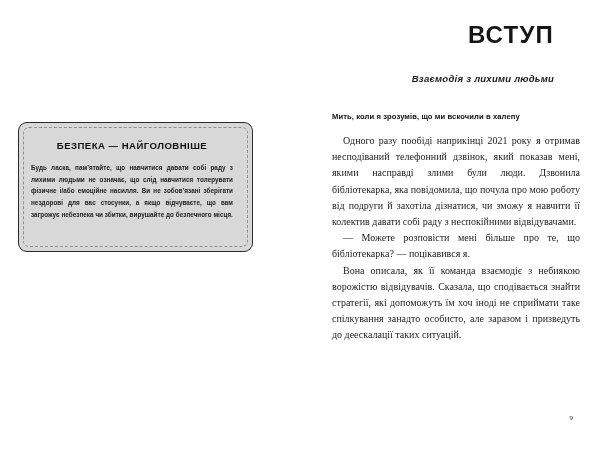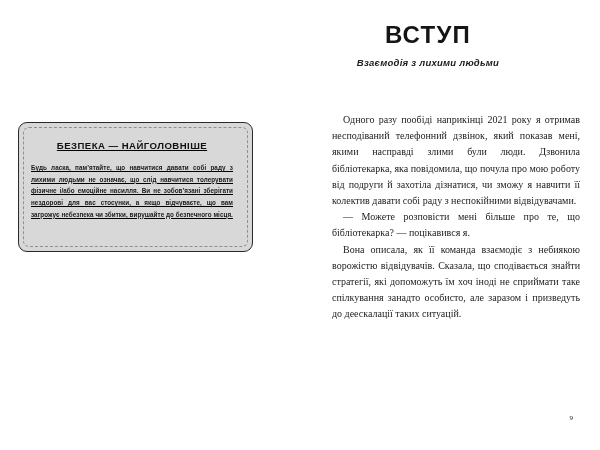--- a/index.html
+++ b/index.html
@@ -18,42 +18,42 @@
   
   .page {
     position: absolute;
     inset: 0;
     background: #ffffff;
   }
 
   
   .chapter-header {
     position: absolute;
-    left: 293px;
+    left: 284px;
     top: 22px;
     width: 270px;
-    text-align: center;
+    text-align: right;
   }
   .chapter-title {
     font-family: "Liberation Sans", sans-serif;
     font-weight: 700;
     font-size: 24px;
     letter-spacing: 1.2px;
     color: #151515;
     line-height: 1.1;
     margin: 0;
   }
   .chapter-subtitle {
     font-family: "Liberation Sans", sans-serif;
     font-style: italic;
     font-weight: 600;
     font-size: 9.5px;
     letter-spacing: 0.25px;
     color: #1c1c1c;
-    margin-top: 9px;
+    margin-top: 25px;
   }
 
   
   .callout {
     position: absolute;
     left: 18px;
     top: 122px;
     width: 235px;
     height: 130px;
     background: #d8d8d8;
@@ -64,21 +64,20 @@
   .callout-inner {
     position: absolute;
     left: 4px;
     top: 4px;
     right: 4px;
     bottom: 4px;
     border: 1px dashed #8f8f8f;
     border-radius: 6px;
     box-sizing: border-box;
     padding: 9px 14px 10px 7px;
-    text-decoration: underline;
   }
   .callout-title {
     font-family: "Liberation Sans", sans-serif;
     font-weight: 700;
     font-size: 9.6px;
     letter-spacing: 0.45px;
     color: #111111;
     text-align: center;
     margin: 3px 0 11px 0;
   }
@@ -142,20 +141,21 @@
   </div>
 
   <div class="callout">
     <div class="callout-inner">
       <div class="callout-title">БЕЗПЕКА — НАЙГОЛОВНІШЕ</div>
       <div class="callout-body">Будь ласка, пам’ятайте, що навчитися давати собі раду з лихими людьми не означає, що слід навчитися толерувати фізичне і/або емоційне насилля. Ви не зобов’язані зберігати нездорові для вас стосунки, а якщо відчуваєте, що вам загрожує небезпека чи збитки, вирушайте до безпечного місця.</div>
     </div>
   </div>
 
   <div class="text-column">
+    <div class="section-heading">Мить, коли я зрозумів, що ми вскочили в халепу</div>
 
     <p class="body-par">Одного разу пообіді наприкінці 2021 року я отримав несподіваний телефонний дзвінок, який показав мені, якими насправді злими були люди. Дзвонила бібліотекарка, яка повідомила, що почула про мою роботу від подруги й захотіла дізнатися, чи зможу я навчити її колектив давати собі раду з неспокійними відвідувачами.</p>
     <p class="body-par">— Можете розповісти мені більше про те, що бібліотекарка? — поцікавився я.</p>
     <p class="body-par">Вона описала, як її команда взаємодіє з небиякою ворожістю відвідувачів. Сказала, що сподівається знайти стратегії, які допоможуть їм хоч іноді не сприймати таке спілкування занадто особисто, але зaразом і призведуть до деескалації таких ситуацій.</p>
   </div>
 
   <div class="folio">9</div>
 
 </div>
 

